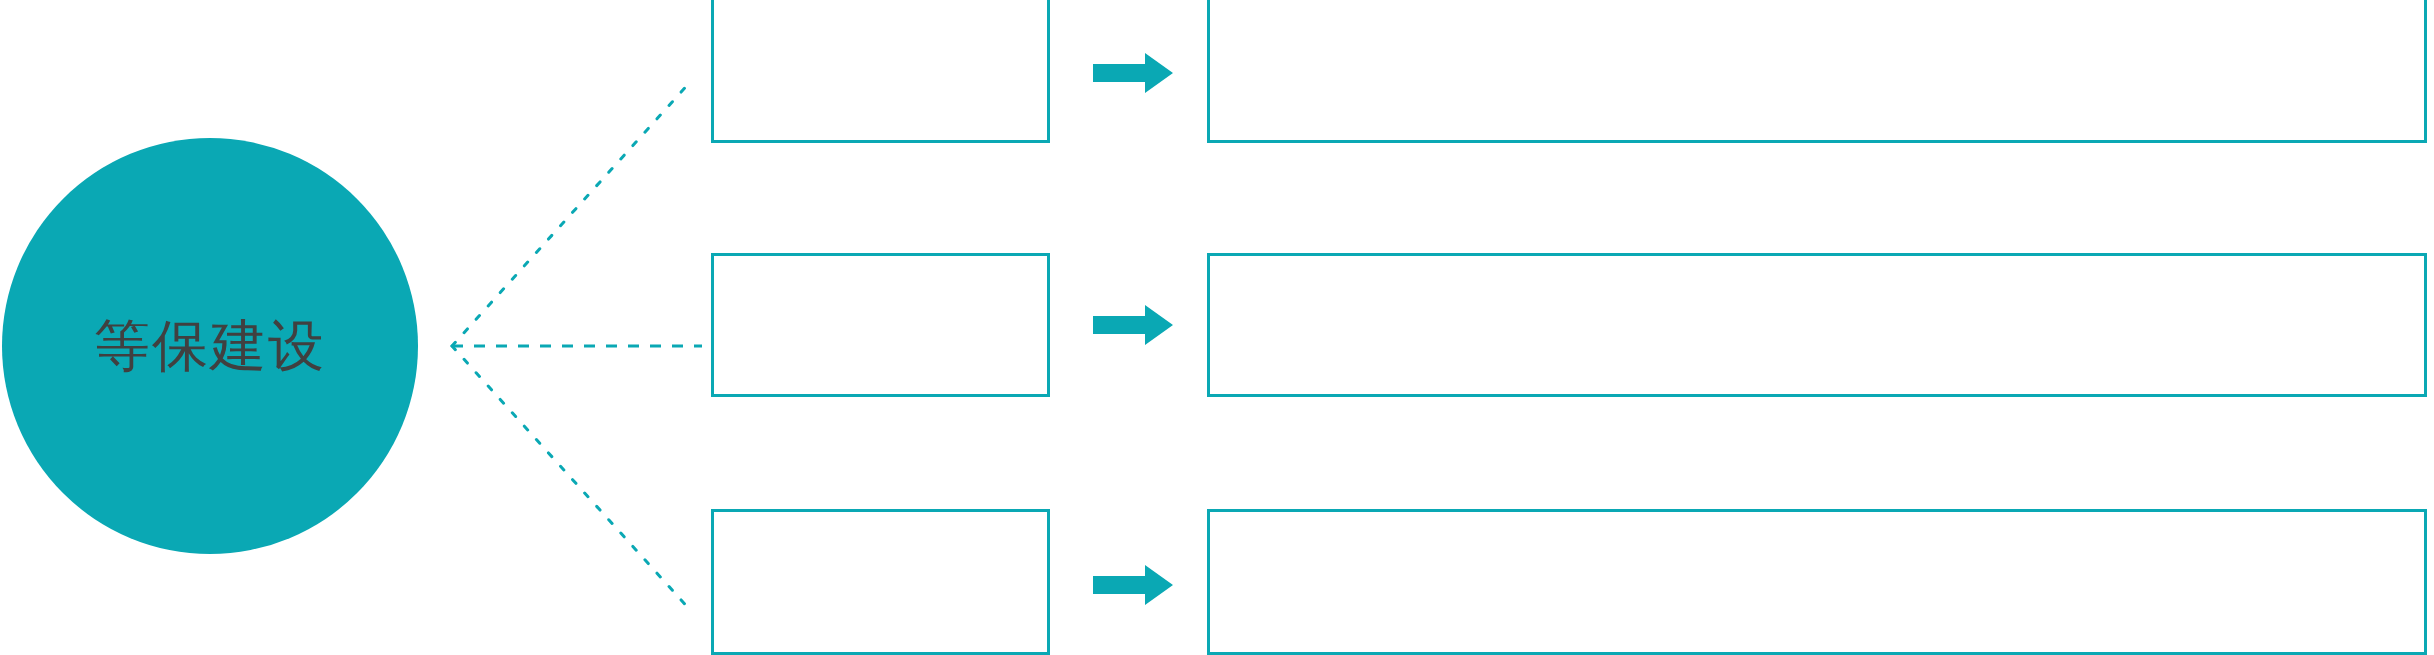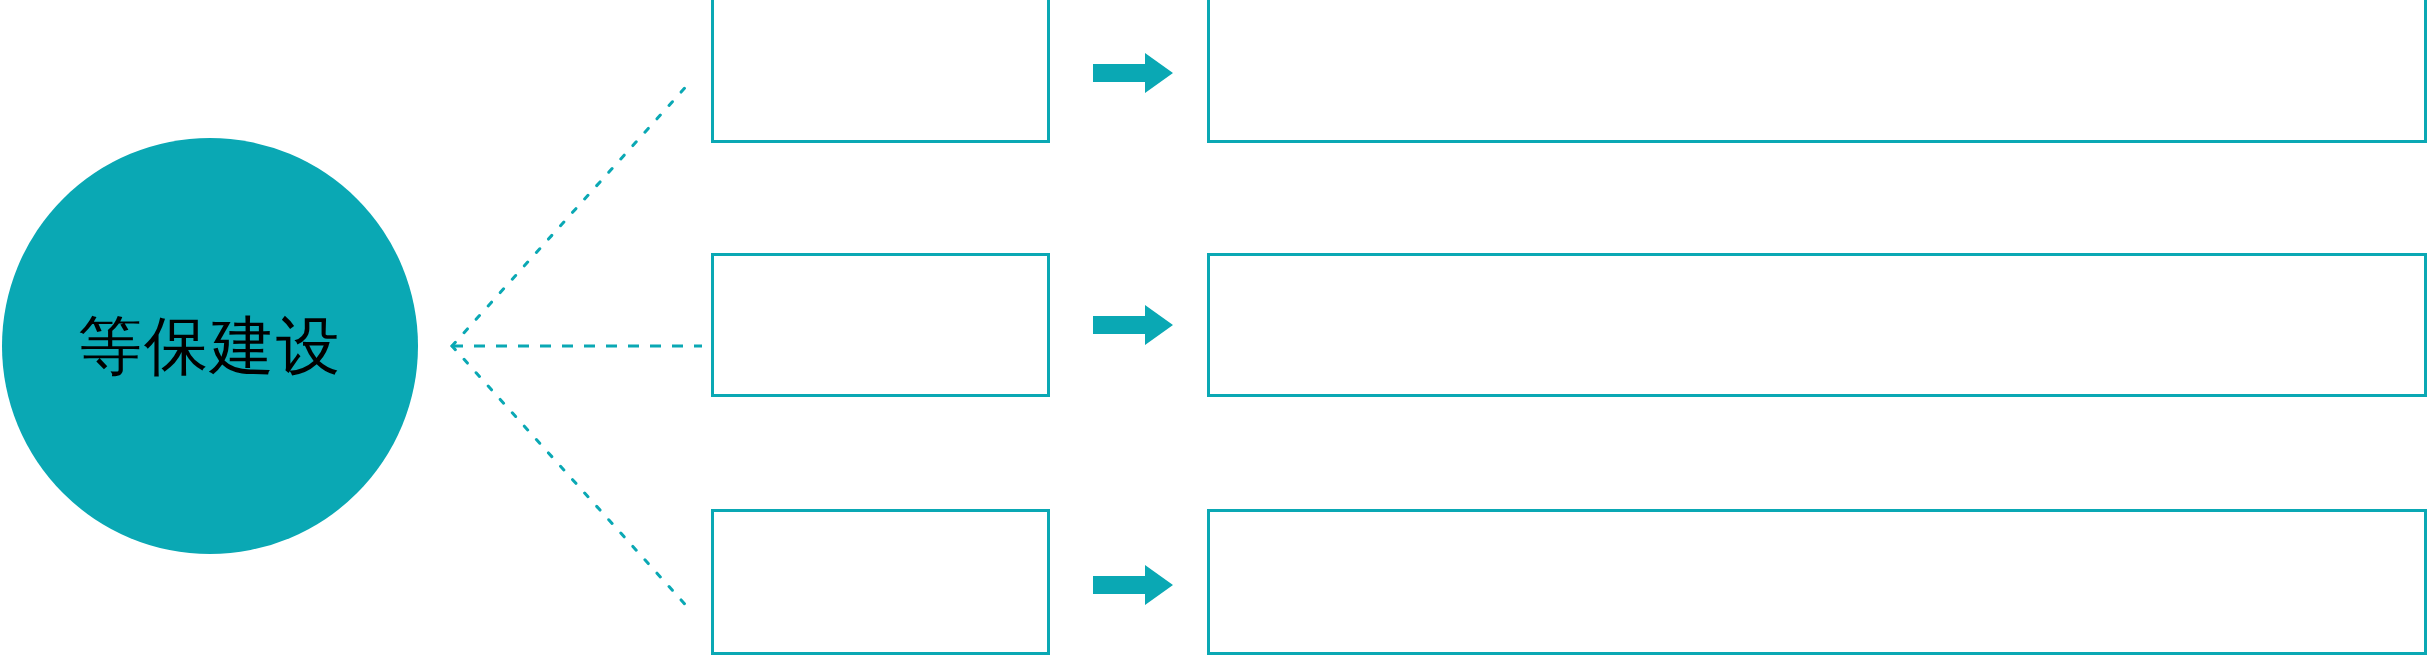--- a/index.html
+++ b/index.html
@@ -28,22 +28,22 @@
     height: 416px;
     border-radius: 50%;
     background: #0aa8b4;
     display: flex;
     flex-direction: column;
     align-items: center;
     justify-content: center;
     box-sizing: border-box;
   }
   .hub-line {
-    color: #000000;
-    font-size: 64px;
+    color: #404040;
+    font-size: 56px;
     line-height: 1.26;
     letter-spacing: 2px;
     font-weight: 400;
     white-space: nowrap;
     text-align: right;
   }
 
   
   .connectors {
     position: absolute;

